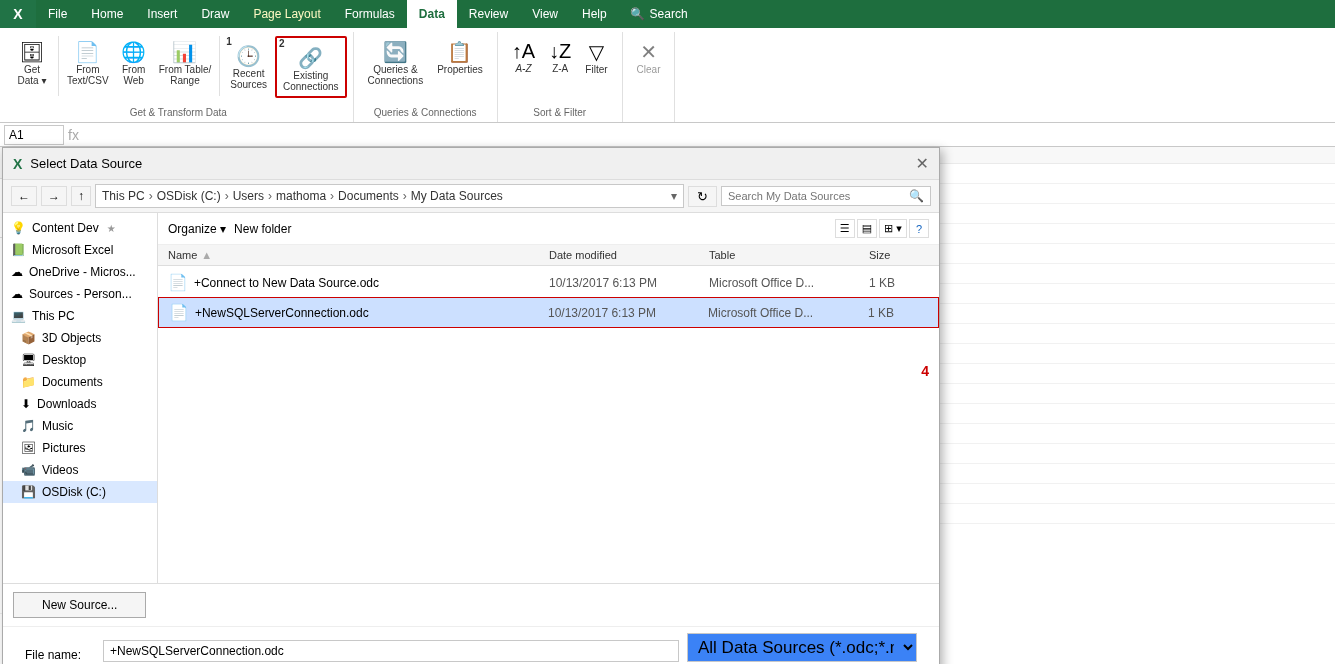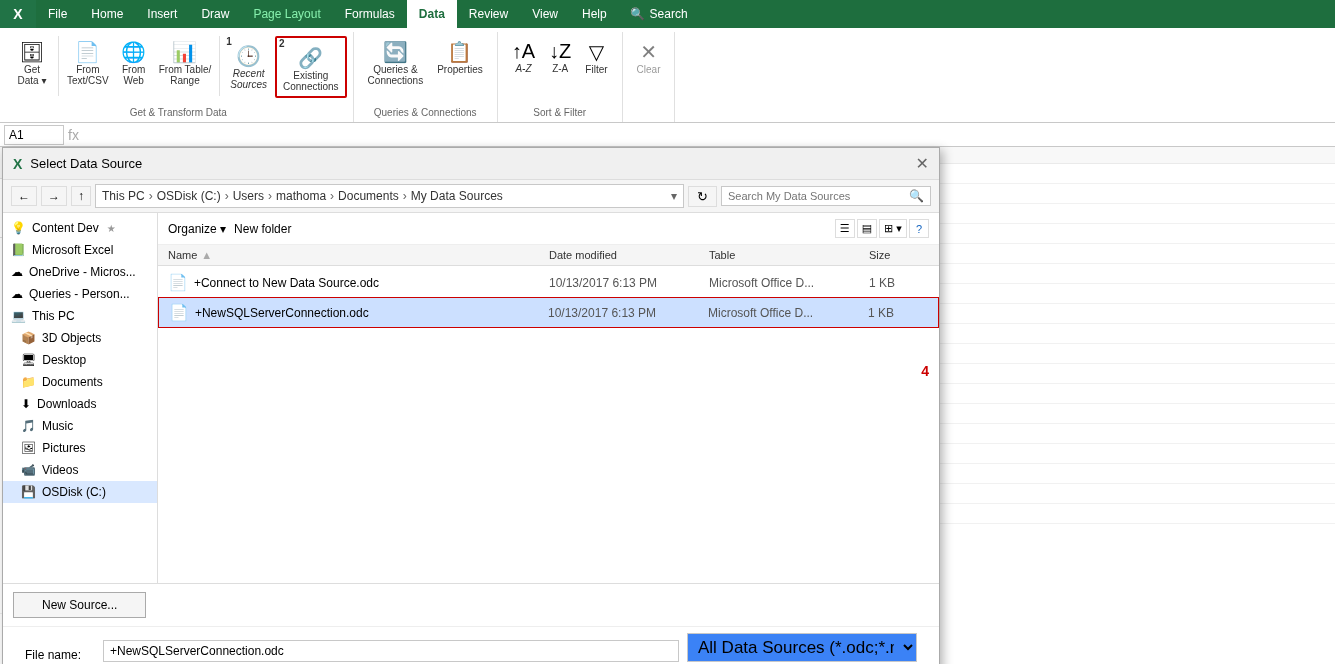--- a/index.html
+++ b/index.html
@@ -9,21 +9,21 @@
 <body>
 
 <div style="background:#1e6e3e; display:flex; align-items:stretch; height:28px;">
   <div style="width:36px; background:#217346; display:flex; align-items:center; justify-content:center; color:#fff; font-weight:bold; font-size:14px;">
     <span>X</span>
   </div>
   <div style="color:#fff; padding:0 12px; display:flex; align-items:center; font-size:12px; cursor:pointer;">File</div>
   <div style="color:#fff; padding:0 12px; display:flex; align-items:center; font-size:12px; cursor:pointer;">Home</div>
   <div style="color:#fff; padding:0 12px; display:flex; align-items:center; font-size:12px; cursor:pointer;">Insert</div>
   <div style="color:#fff; padding:0 12px; display:flex; align-items:center; font-size:12px; cursor:pointer;">Draw</div>
-  <div style="color:#86efac; padding:0 12px; display:flex; align-items:center; font-size:12px; cursor:pointer;">Page Layout</div>
+  <div style="color:#fef9c3; padding:0 12px; display:flex; align-items:center; font-size:12px; cursor:pointer;">Page Layout</div>
   <div style="color:#fff; padding:0 12px; display:flex; align-items:center; font-size:12px; cursor:pointer;">Formulas</div>
   <div style="color:#fff; padding:0 12px; display:flex; align-items:center; font-size:12px; cursor:pointer; background:#fff; color:#1e6e3e; font-weight:bold;">Data</div>
   <div style="color:#fff; padding:0 12px; display:flex; align-items:center; font-size:12px; cursor:pointer;">Review</div>
   <div style="color:#fff; padding:0 12px; display:flex; align-items:center; font-size:12px; cursor:pointer;">View</div>
   <div style="color:#fff; padding:0 12px; display:flex; align-items:center; font-size:12px; cursor:pointer;">Help</div>
   <div style="color:#fff; padding:0 12px; display:flex; align-items:center; font-size:12px; cursor:pointer; gap:4px;">
     <span>🔍</span>
     <span>Search</span>
   </div>
 </div>
@@ -50,21 +50,21 @@
       </div>
       <div style="display:flex; flex-direction:column; align-items:center; padding:4px 4px; cursor:pointer; min-width:44px; border-radius:2px;">
         <span style="font-size:20px;">📊</span>
         <span style="font-size:10px; color:#333; white-space:pre-line; text-align:center;">From Table/
 Range</span>
       </div>
       <div style="width:1px; background:#e0e0e0; height:60px; margin:0 2px;"></div>
       <div style="display:flex; flex-direction:column; align-items:center; padding:4px 6px; cursor:pointer; min-width:44px; border-radius:2px; position:relative;">
         <span style="position:absolute; top:0; left:2px; font-size:10px; font-weight:bold; color:#333;">1</span>
         <span style="font-size:20px; margin-top:4px;">🕒</span>
-        <span style="font-size:10px; color:#333; white-space:pre-line; text-align:center;font-style:italic;">Recent
+        <span style="font-size:10px; color:#333; white-space:pre-line; text-align:center;">Recent
 Sources</span>
       </div>
       <div style="display:flex; flex-direction:column; align-items:center; padding:4px 6px; cursor:pointer; min-width:52px; border-radius:2px; border:2px solid #c00; position:relative;">
         <span style="position:absolute; top:0; left:2px; font-size:10px; font-weight:bold; color:#333;">2</span>
         <span style="font-size:20px; margin-top:4px;">🔗</span>
         <span style="font-size:10px; color:#333; white-space:pre-line; text-align:center;">Existing
 Connections</span>
       </div>
     </div>
     <div style="font-size:10px; color:#666; text-align:center; padding-bottom:2px;">Get &amp; Transform Data</div>
@@ -336,21 +336,21 @@
         <div style="display:flex; align-items:center; padding:4px 8px; font-size:12px; cursor:pointer; gap:6px;">
           <span>📗</span>
           <span>Microsoft Excel</span>
         </div>
         <div style="display:flex; align-items:center; padding:4px 8px; font-size:12px; cursor:pointer; gap:6px;">
           <span>☁</span>
           <span>OneDrive - Micros...</span>
         </div>
         <div style="display:flex; align-items:center; padding:4px 8px; font-size:12px; cursor:pointer; gap:6px;">
           <span>☁</span>
-          <span>Queries - Person...</span>
+          <span>Sources - Person...</span>
         </div>
         <div style="display:flex; align-items:center; padding:4px 8px; font-size:12px; cursor:pointer; gap:6px;">
           <span>💻</span>
           <span>This PC</span>
         </div>
         <div style="display:flex; align-items:center; padding:4px 18px; font-size:12px; cursor:pointer; gap:6px;">
           <span>📦</span>
           <span>3D Objects</span>
         </div>
         <div style="display:flex; align-items:center; padding:4px 18px; font-size:12px; cursor:pointer; gap:6px;">

